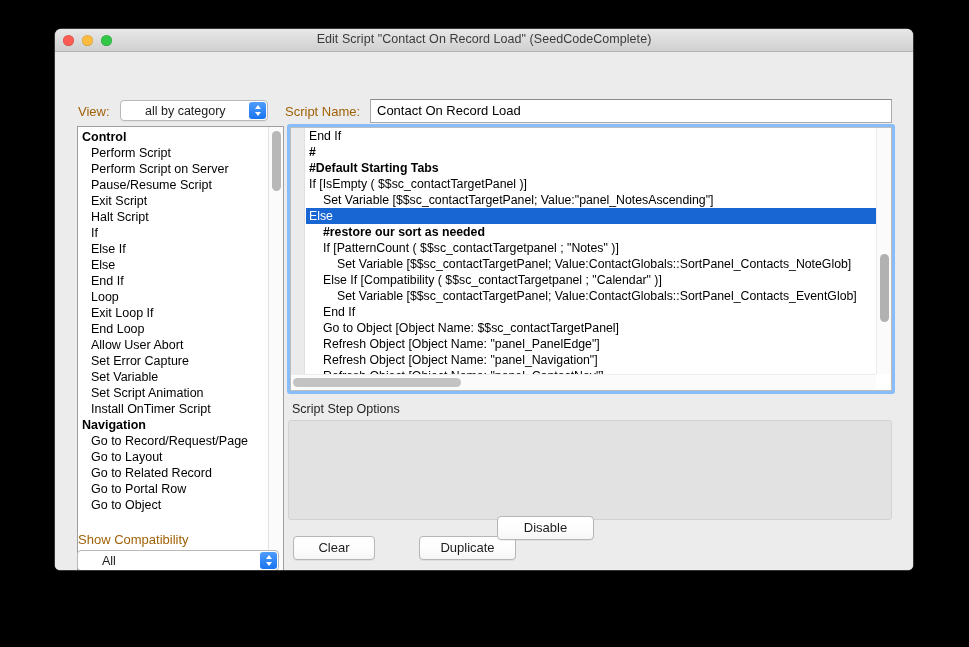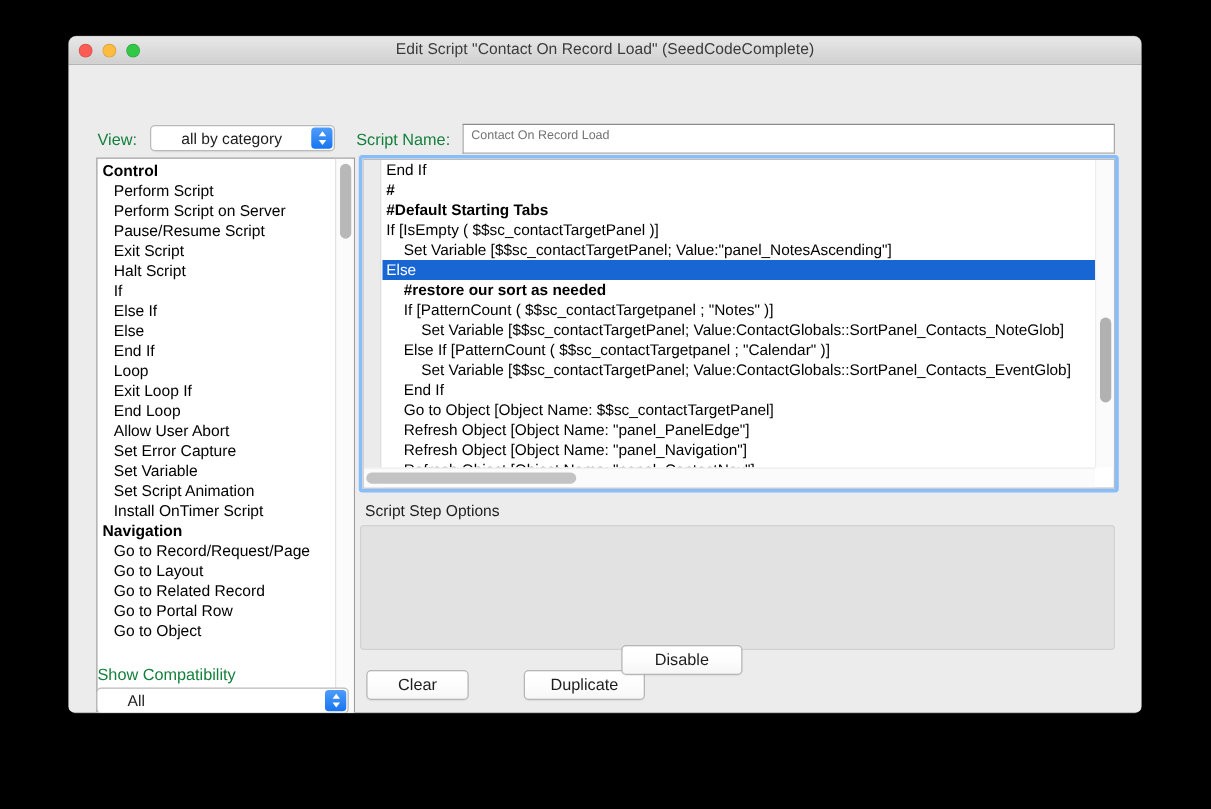--- a/index.html
+++ b/index.html
@@ -40,21 +40,21 @@
   }
   .lights { position: absolute; left: 8px; top: 6px; display: flex; gap: 8px; }
   .light { width: 11px; height: 11px; border-radius: 50%; }
   .light.red    { background: #fc5c54; box-shadow: inset 0 0 0 0.5px rgba(0,0,0,.18); }
   .light.yellow { background: #fdbc40; box-shadow: inset 0 0 0 0.5px rgba(0,0,0,.18); }
   .light.green  { background: #33c748; box-shadow: inset 0 0 0 0.5px rgba(0,0,0,.18); }
 
   #content { position: relative; height: 518px; background: #ececec; }
 
   .lbl {
-    font-size: 13px; color: #15803d;
+    font-size: 13px; color: #a16207;
     position: absolute; white-space: nowrap;
   }
   #view-label { left: 23px; top: 52px; }
 
   .popup {
     position: absolute;
     background: #ffffff;
     border: 1px solid #b9b9b9;
     border-radius: 4px;
     height: 21px;
@@ -84,21 +84,21 @@
   #script-name-label { left: 230px; top: 52px; }
   #script-name-field {
     position: absolute; left: 315px; top: 47px;
     width: 522px; height: 24px;
     background: #ffffff;
     border: 1px solid #a9a9a9;
     border-top-color: #8a8a8a;
   }
   #script-name-field .val {
     position: absolute; left: 6px; top: 3px;
-    font-size: 10px; color: #737373;
+    font-size: 13px; color: #000000;
   }
 
   
   #steplist-wrap {
     position: absolute; left: 22px; top: 74px;
     width: 207px; height: 510px;
     background: #ffffff;
     border: 1px solid #9e9e9e;
     overflow: hidden;
   }
@@ -301,21 +301,21 @@
         <div id="code-area">
             <div class="code-line">End If</div>
             <div class="code-line bold">#</div>
             <div class="code-line bold">#Default Starting Tabs</div>
             <div class="code-line">If [IsEmpty ( $$sc_contactTargetPanel )]</div>
             <div class="code-line ind1">Set Variable [$$sc_contactTargetPanel; Value:"panel_NotesAscending"]</div>
             <div class="code-line sel">Else</div>
             <div class="code-line bold ind1">#restore our sort as needed</div>
             <div class="code-line ind1">If [PatternCount ( $$sc_contactTargetpanel ; "Notes" )]</div>
             <div class="code-line ind2">Set Variable [$$sc_contactTargetPanel; Value:ContactGlobals::SortPanel_Contacts_NoteGlob]</div>
-            <div class="code-line ind1">Else If [PatternCount ( $$sc_contactTargetpanel ; "Calendar" )]</div>
+            <div class="code-line ind1">Else If [Compatibility ( $$sc_contactTargetpanel ; "Calendar" )]</div>
             <div class="code-line ind2">Set Variable [$$sc_contactTargetPanel; Value:ContactGlobals::SortPanel_Contacts_EventGlob]</div>
             <div class="code-line ind1">End If</div>
             <div class="code-line ind1">Go to Object [Object Name: $$sc_contactTargetPanel]</div>
             <div class="code-line ind1">Refresh Object [Object Name: "panel_PanelEdge"]</div>
             <div class="code-line ind1">Refresh Object [Object Name: "panel_Navigation"]</div>
             <div class="code-line ind1">Refresh Object [Object Name: "panel_ContactNav"]</div>
           </div>
         <div id="editor-vscroll">
           <div id="editor-vthumb"></div>
         </div>

